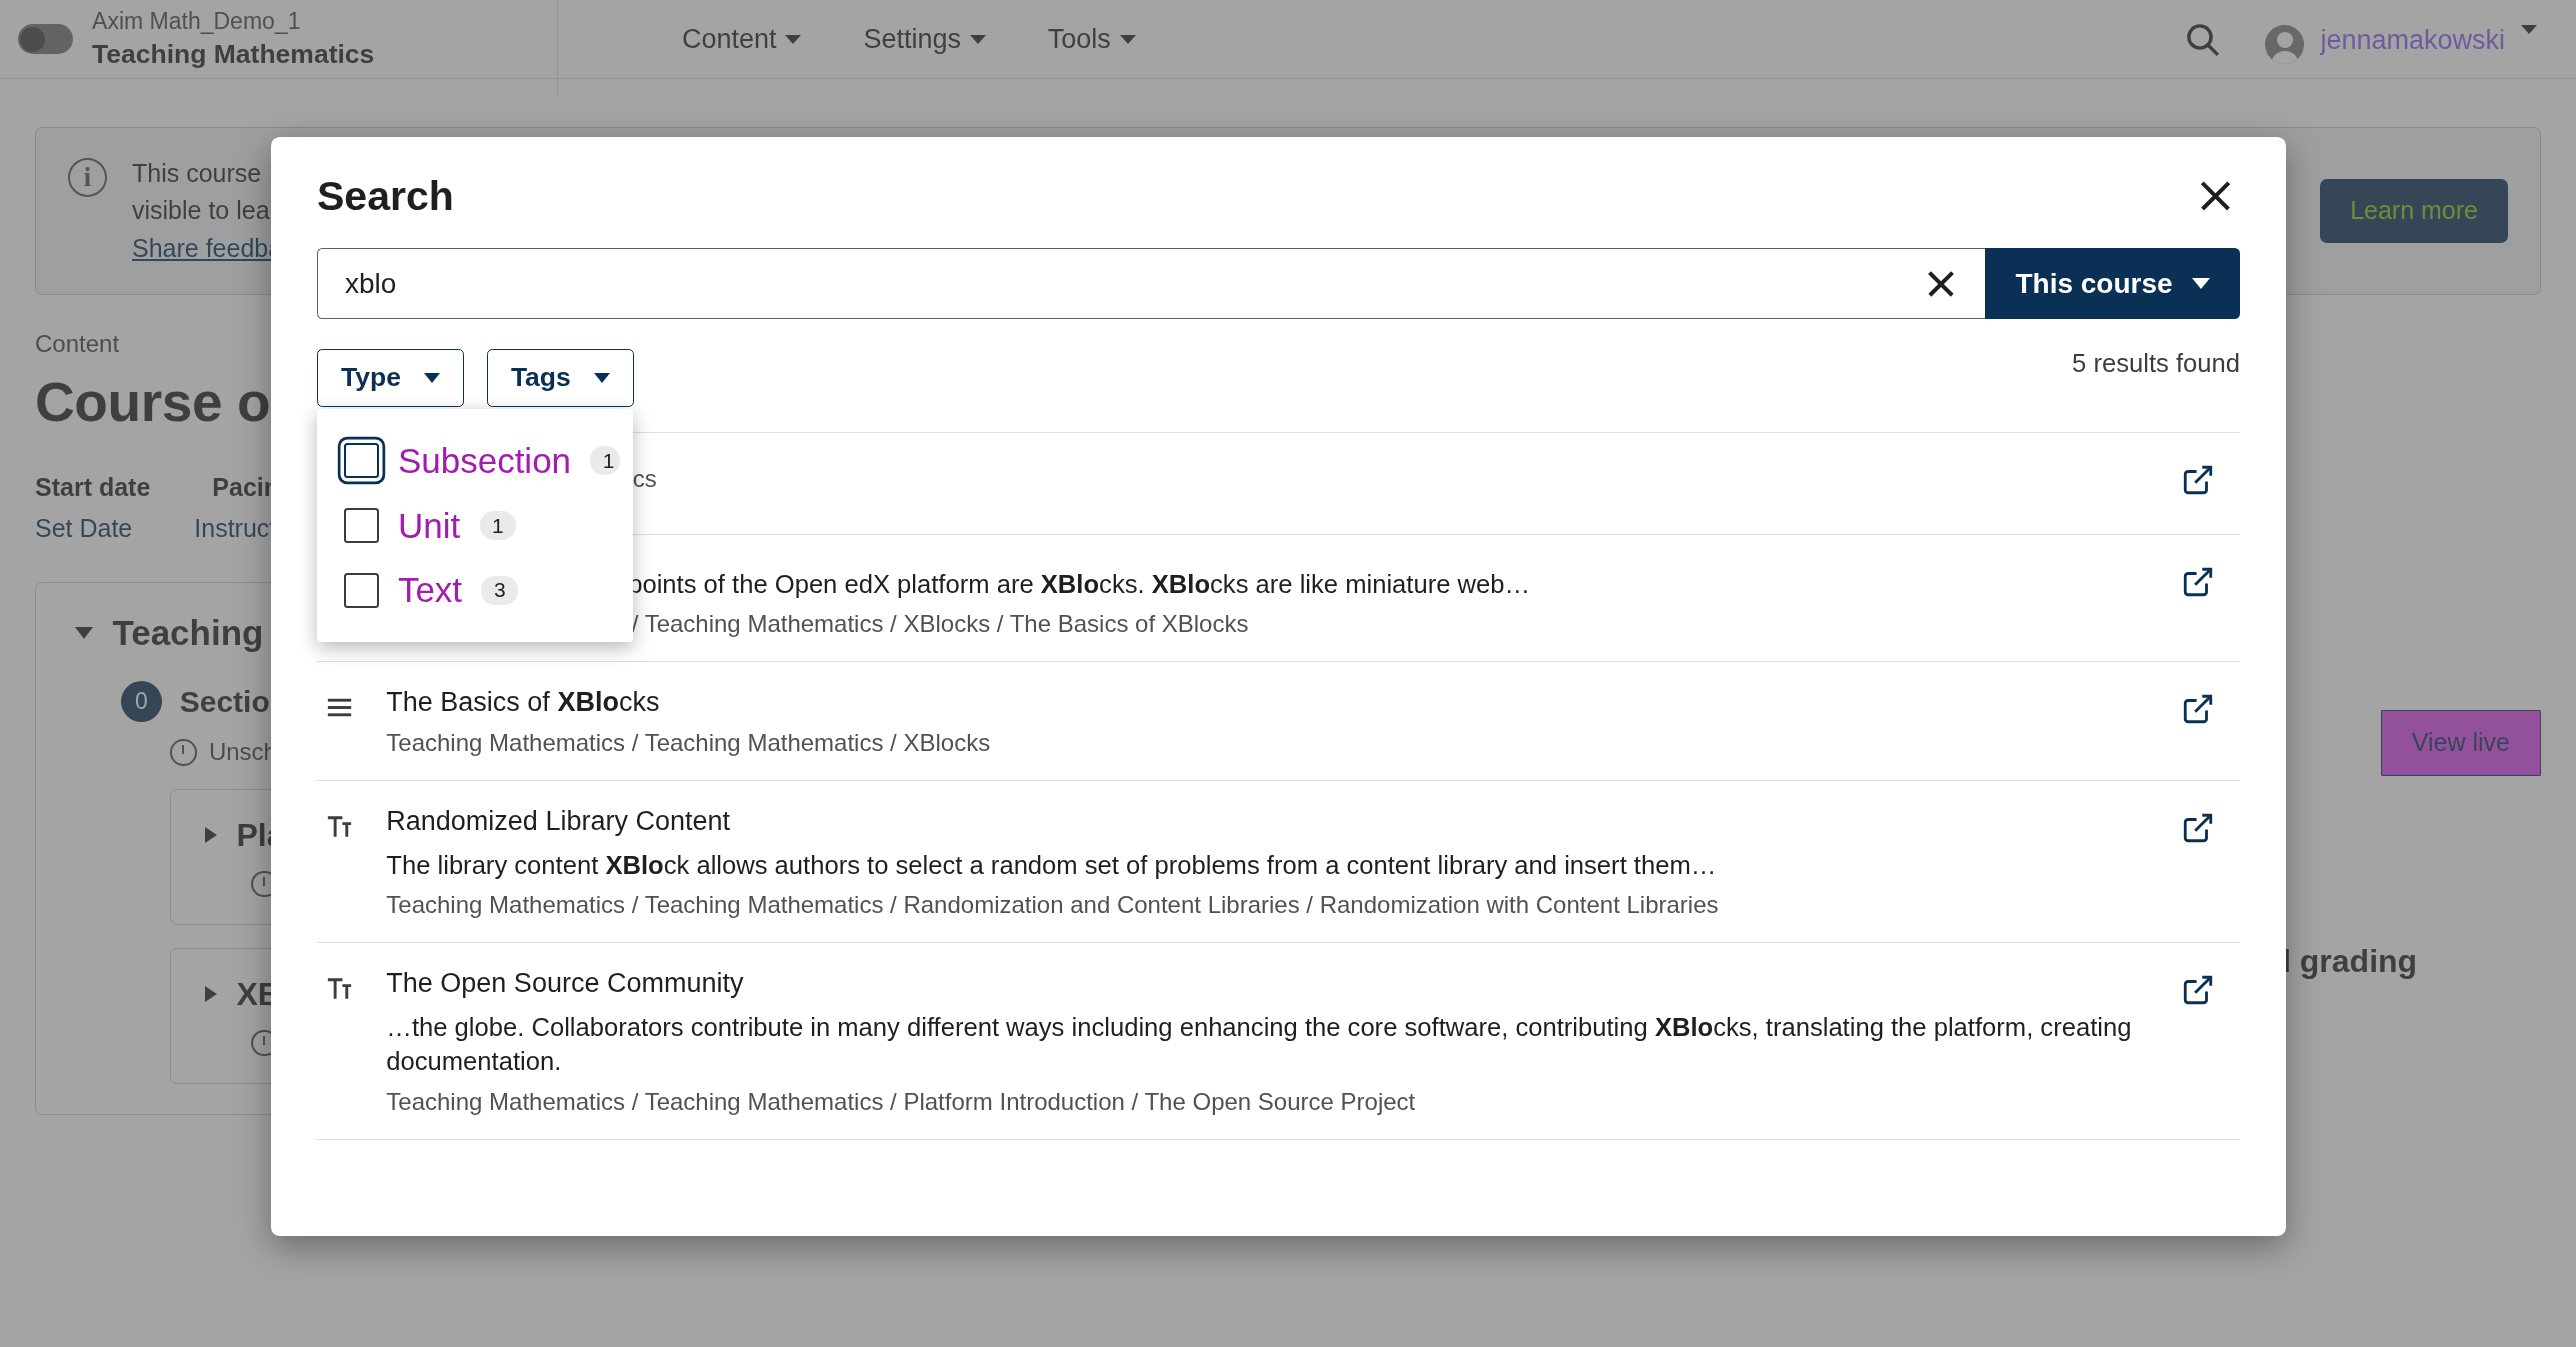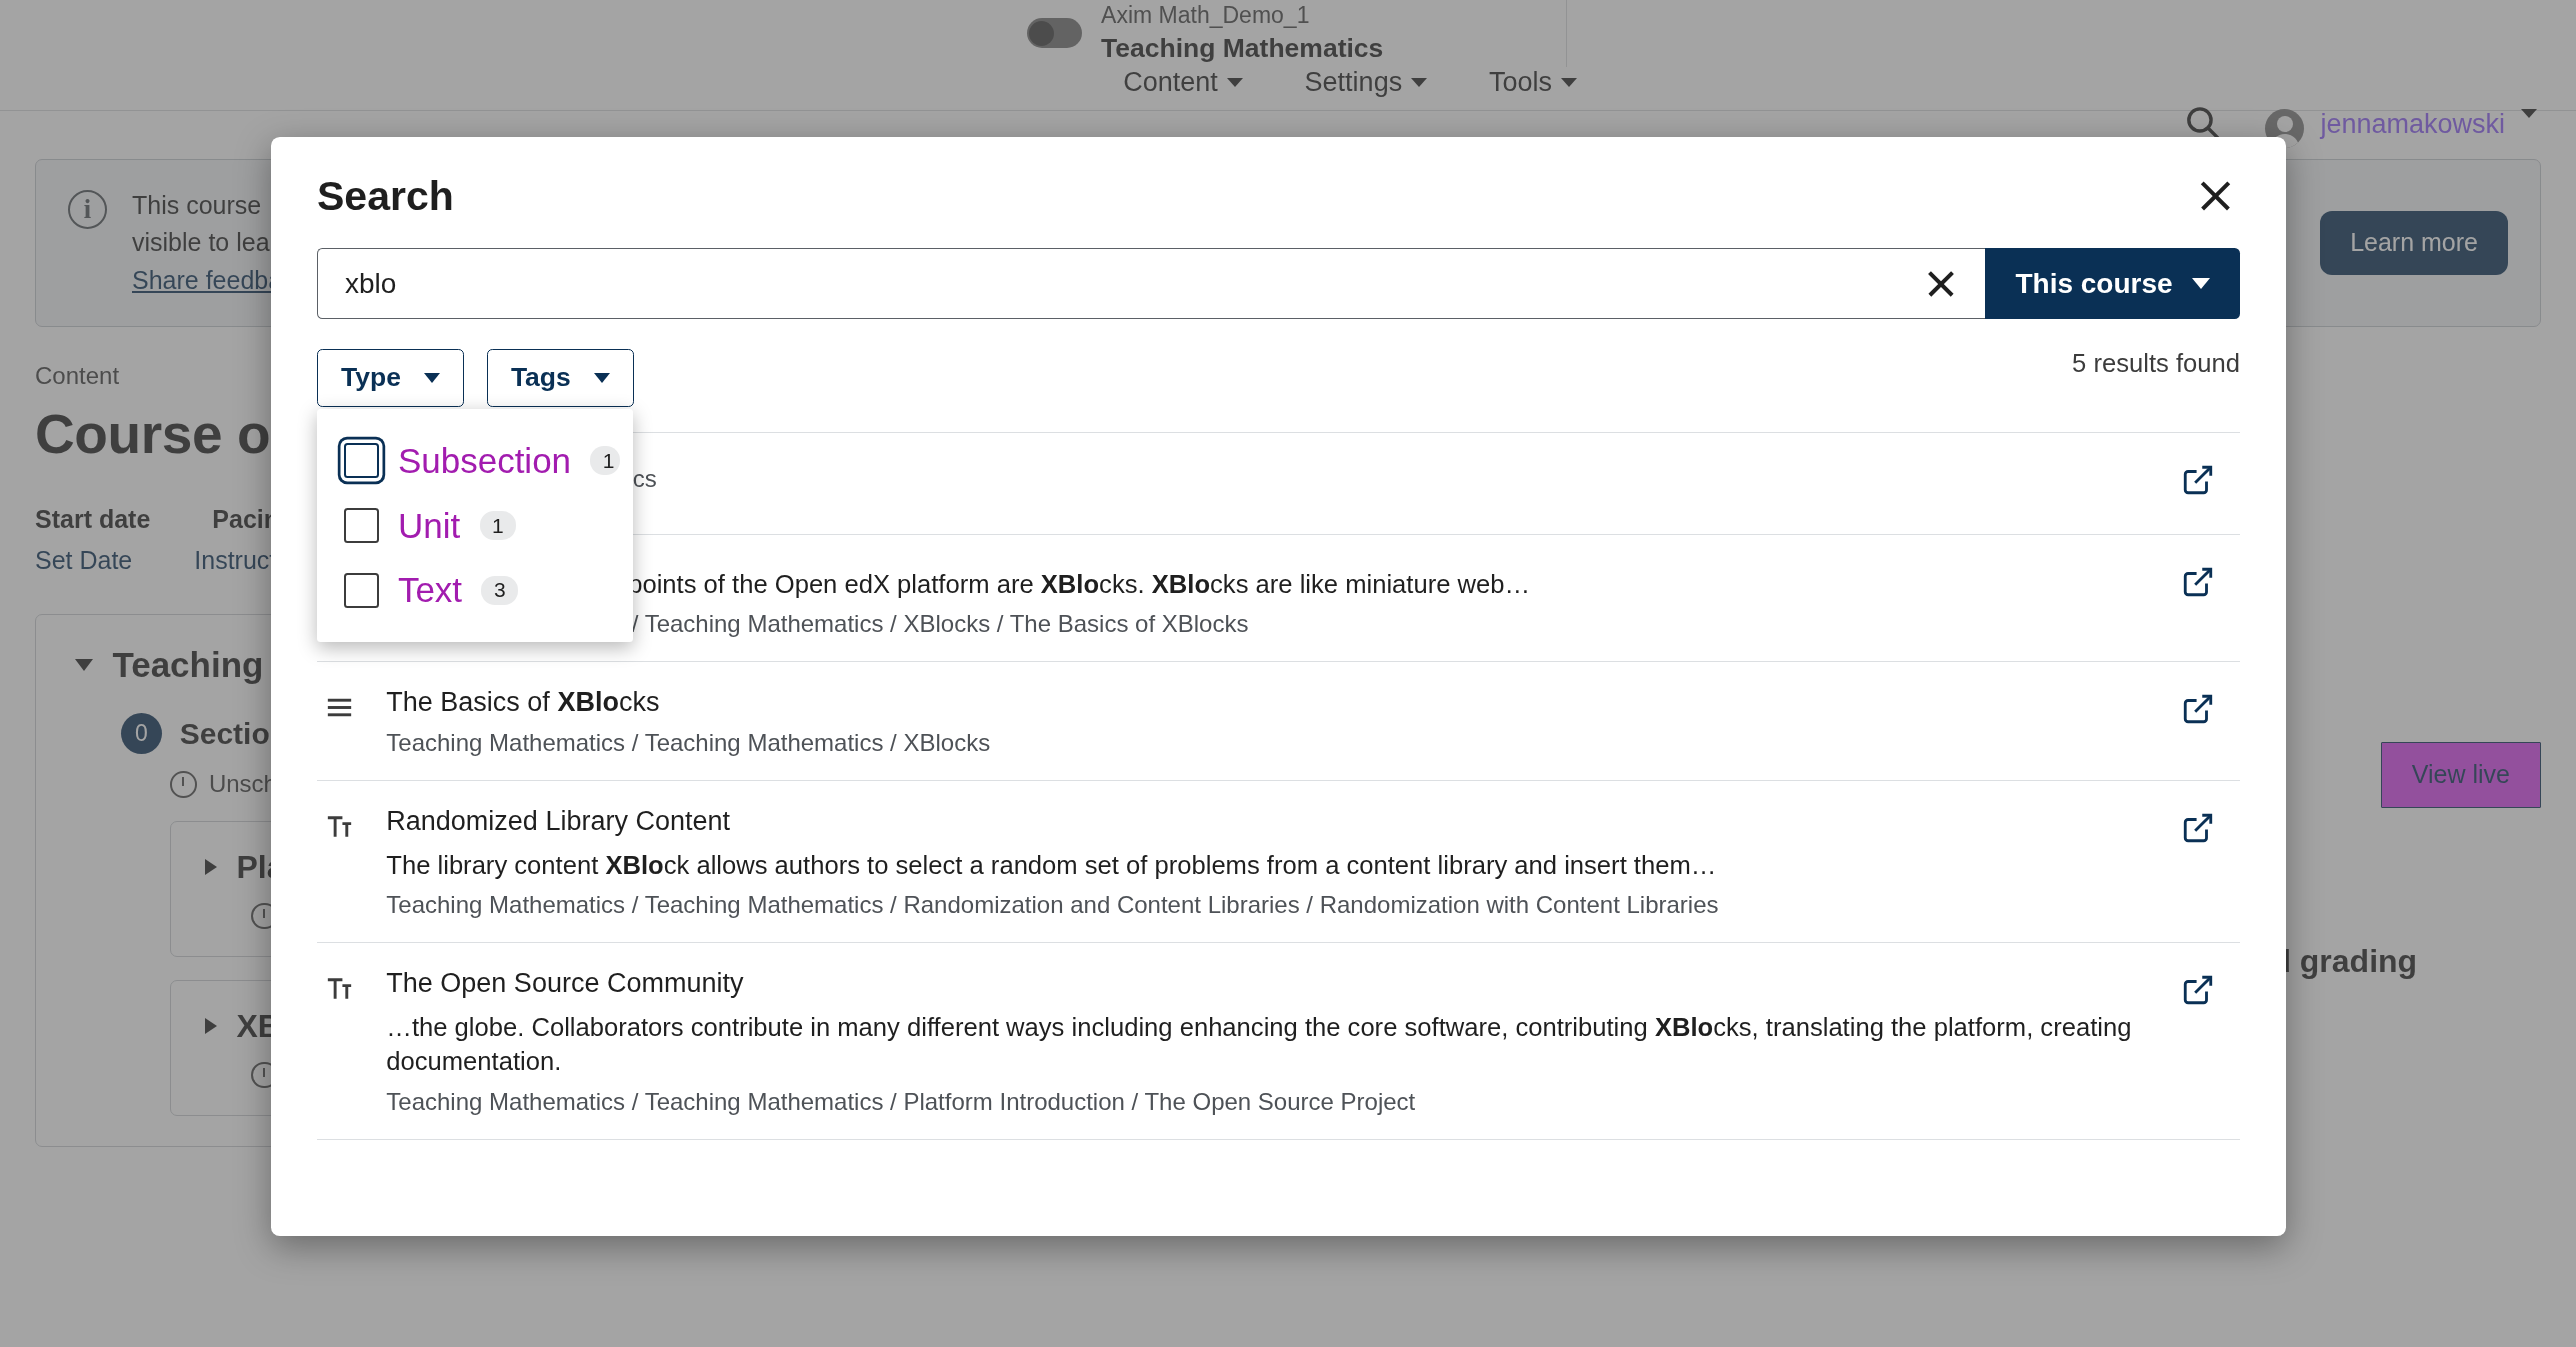--- a/index.html
+++ b/index.html
@@ -15,27 +15,26 @@
 
   
   #page {
     position: absolute;
     inset: 0;
     background: #fff;
   }
 
   
   .navbar {
-    height: 111px;
+    height: 79px;
     display: flex;
     align-items: center;
     border-bottom: 0.9px solid #d7d9db;
     background: #fff;
     position: relative;
-    flex-direction: column;
   }
   .nav-left {
     width: 558px;
     height: 111px;
     display: flex;
     align-items: center;
     padding-left: 17.7px;
     border-right: 0.9px solid #d7d9db;
     gap: 19.4px;
   }
@@ -159,24 +158,24 @@
     max-width: 1325px;
   }
   .alert-link {
     color: #0a3055;
     text-decoration: underline;
     font-size: 25px;
   }
   .learn-more-btn {
     margin-left: auto;
     background: #0a3055;
-    color: #ffffff;
+    color: #84cc16;
     font-size: 25px;
     padding: 17.7px 30px;
-    border-radius: 12px;
+    border-radius: 7px;
     align-self: center;
     white-space: nowrap;
   }
 
   
   .content-area { padding: 35px 35px 0 35px; position: relative; }
   .crumb { font-size: 24px; color: #3c3c3c; }
   .page-title {
     font-size: 55px;
     font-weight: bold;

